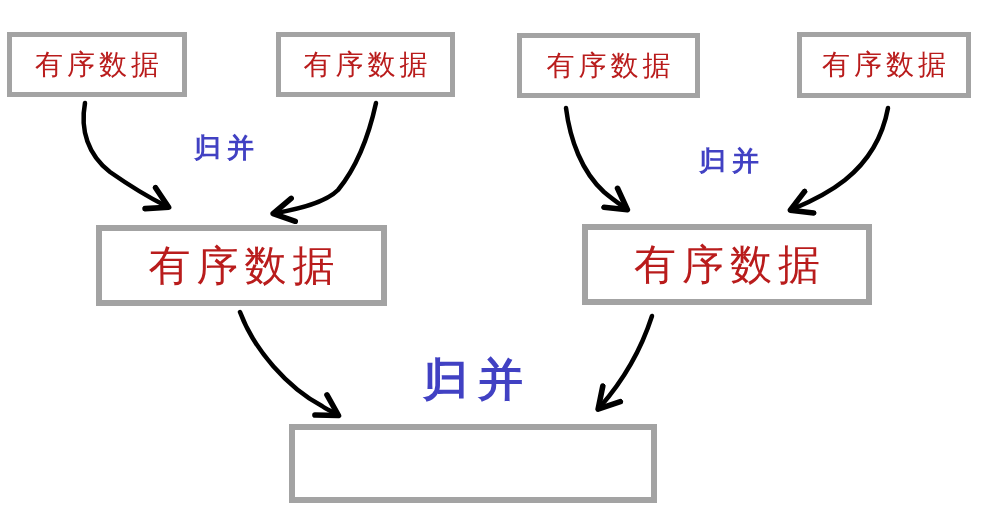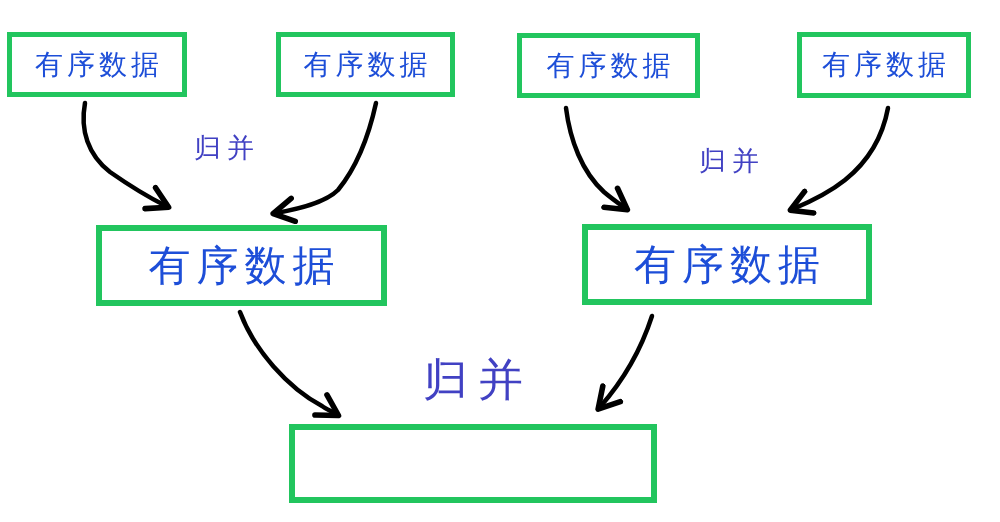--- a/index.html
+++ b/index.html
@@ -11,39 +11,39 @@
   #canvas {
     position: relative;
     width: 1000px;
     height: 522px;
     background: #ffffff;
     overflow: hidden;
   }
   .box {
     position: absolute;
     box-sizing: border-box;
-    border: 5px solid #22c55e;
+    border: 5px solid #a3a3a3;
     background: #ffffff;
     display: flex;
     align-items: center;
     justify-content: center;
-    color: #1d4ed8;
+    color: #b91c1c;
     letter-spacing: 4px;
     text-indent: 4px;
     white-space: nowrap;
   }
   .box.small { font-size: 28px; }
   .box.medium { font-size: 42px; border-width: 6px; letter-spacing: 6px; text-indent: 6px; }
   .box.bottom-box { border-width: 6px; }
 
   .merge-label {
     position: absolute;
     color: #4141c3;
     font-family: "Liberation Sans", "DejaVu Sans", sans-serif;
-    font-weight: normal;
+    font-weight: bold;
     letter-spacing: 6px;
     white-space: nowrap;
   }
   .merge-label.small { font-size: 27px; }
   .merge-label.big { font-size: 45px; letter-spacing: 10px; }
 
   #arrow-layer {
     position: absolute;
     left: 0; top: 0;
     width: 1000px;

